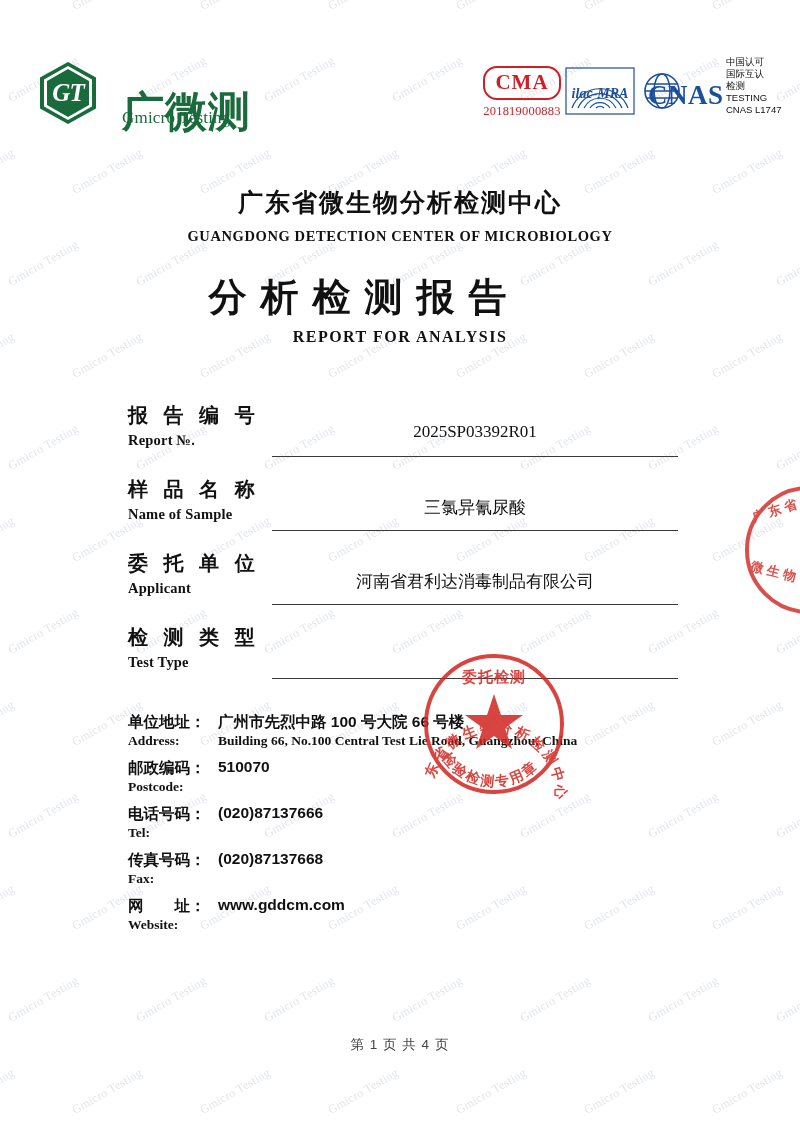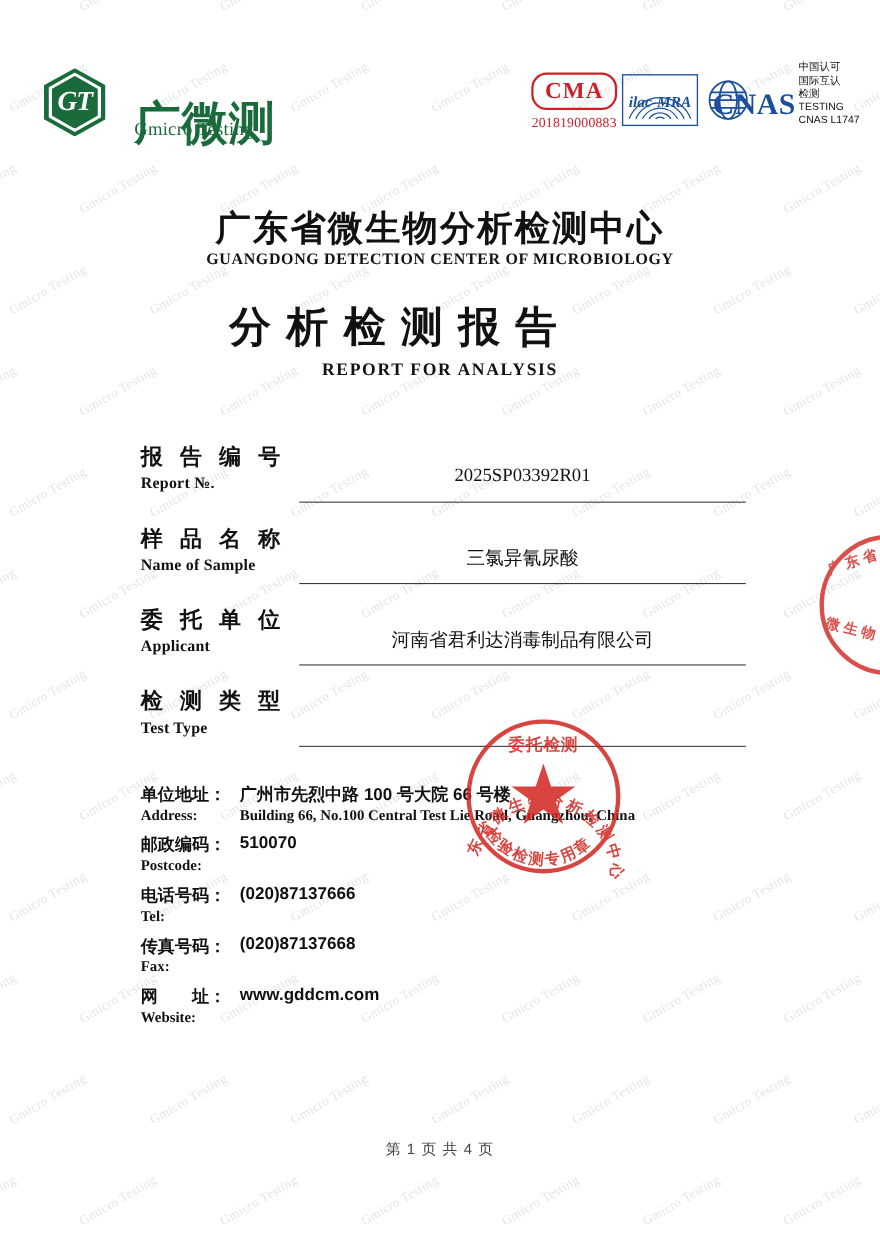--- a/index.html
+++ b/index.html
@@ -190,21 +190,21 @@
   }
 
   
   #title-cn {
     position: absolute;
     top: 186px;
     width: 800px;
     text-align: center;
     font-family: "Liberation Sans", sans-serif;
     font-weight: bold;
-    font-size: 32px;
+    font-size: 25px;
     letter-spacing: 2px;
   }
   #title-en {
     position: absolute;
     top: 228px;
     width: 800px;
     text-align: center;
     font-family: "Liberation Serif", serif;
     font-weight: bold;
     font-size: 14.5px;

